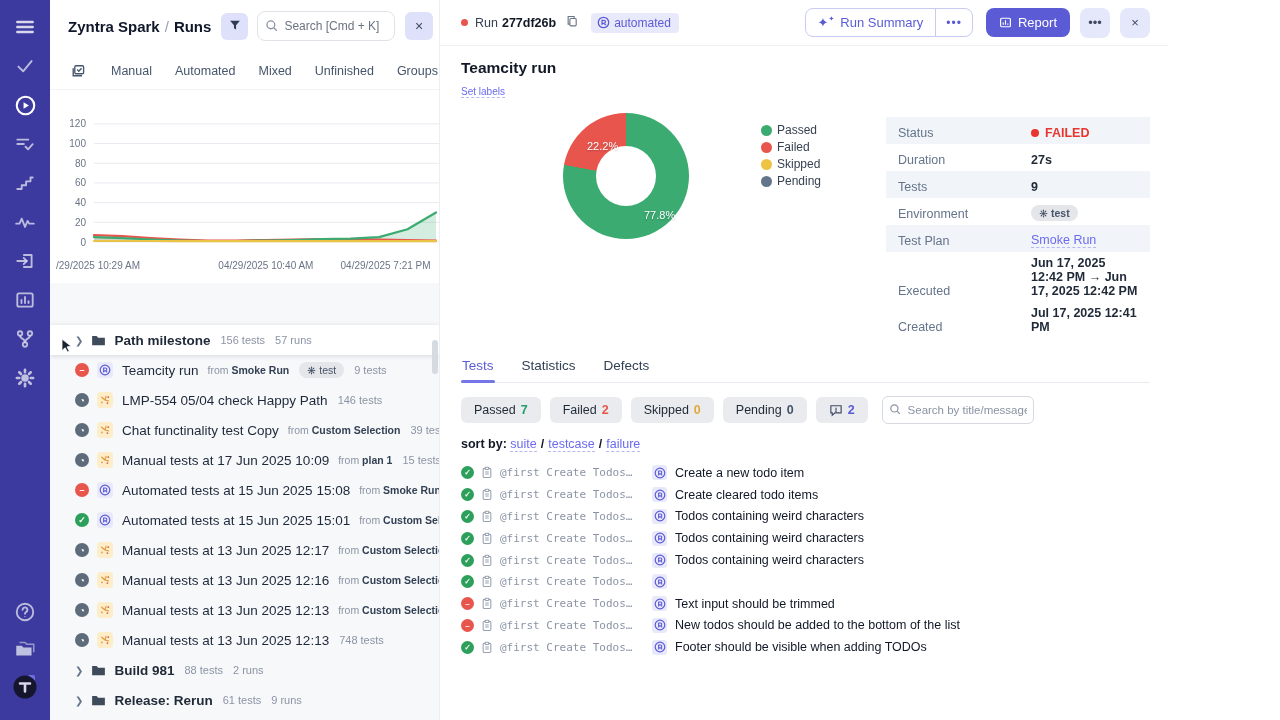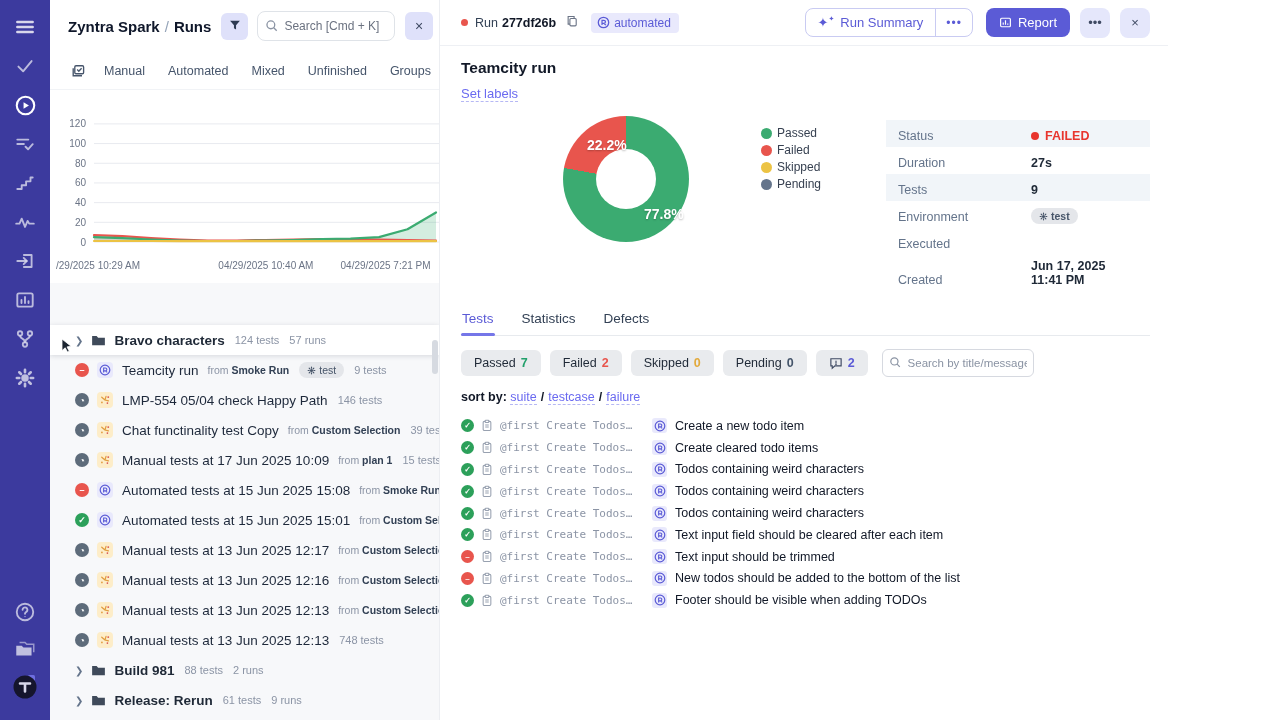--- a/index.html
+++ b/index.html
@@ -18,21 +18,21 @@
   .lp-top { background:#fff; }
   .lp-header { display:flex; align-items:center; padding:11px 4px 10px 18px; }
   .breadcrumb { font-size:15px; font-weight:bold; color:#0f172a; white-space:nowrap; }
   .breadcrumb .sep { color:#94a3b8; font-weight:normal; padding:0 5px; }
   .filter-btn { width:27px; height:27px; background:#dfe1fa; border:none; border-radius:6px; margin-left:10px; display:flex; align-items:center; justify-content:center; cursor:pointer; flex-shrink:0; }
   .lp-search { position:relative; margin-left:9px; width:146px; }
   .lp-search input { width:100%; height:30px; border:1px solid #dfe3e8; border-radius:8px; padding:0 8px 0 26px; font-size:12px; color:#334155; outline:none; background:#fff; font-family:"Liberation Sans",sans-serif; }
   .lp-search input::placeholder { color:#6b7280; }
   .lp-search svg { position:absolute; left:8px; top:8px; }
   .lp-close { width:28px; height:28px; background:#dfe1fa; border:none; border-radius:6px; margin-left:10px; margin-right:2px; font-size:14px; color:#3f4a63; cursor:pointer; flex-shrink:0; align-self:flex-start; margin-top:1px; }
-  .lp-tabs { display:flex; align-items:center; gap:18px; padding:12px 18px 10px 20px; border-bottom:1px solid #f1f3f6; }
+  .lp-tabs { display:flex; align-items:center; gap:25px; padding:12px 18px 10px 20px; border-bottom:1px solid #f1f3f6; }
   .lp-tab { font-size:12.5px; color:#46556b; cursor:pointer; background:none; border:none; font-family:"Liberation Sans",sans-serif; }
   .lp-chart { padding:4px 0 2px; }
   .lp-list { flex:1; padding-top:42px; overflow:hidden; }
   .run-row { display:flex; align-items:center; height:30px; padding-left:25px; white-space:nowrap; overflow:hidden; cursor:pointer; }
   .run-row.sticky { background:#fff; box-shadow:0 1px 5px rgba(15,23,42,.14); padding-left:25px; position:relative; }
   .row-chevron { color:#64748b; font-size:10px; margin-right:8px; }
   .row-name { font-size:13.5px; color:#1e293b; font-weight:500; margin-left:9px; }
   .folder-name { font-weight:bold; color:#1f2937; font-size:13.5px; margin-left:8px; }
   .row-meta { font-size:11px; color:#8b94a5; margin-left:10px; }
   .row-from { font-size:10.5px; color:#8b94a5; margin-left:9px; }
@@ -52,26 +52,26 @@
   .copy-btn { background:none; border:none; margin-left:7px; cursor:pointer; padding:2px; display:flex; }
   .auto-badge { display:inline-flex; align-items:center; gap:4px; background:#e9e9fc; border-radius:4px; padding:3px 8px 3px 6px; font-size:12px; color:#5b5bd6; margin-left:10px; font-weight:500; }
   .rh-spacer { flex:1; }
   .split-btn { display:flex; border:1px solid #c9cbf2; border-radius:8px; overflow:hidden; background:#fff; }
   .split-main { display:flex; align-items:center; gap:6px; border:none; background:none; padding:6px 12px; font-size:13px; color:#5b5bd6; cursor:pointer; font-family:"Liberation Sans",sans-serif; }
   .split-more { border:none; border-left:1px solid #c9cbf2; background:none; padding:0 10px; color:#5b5bd6; font-size:12px; letter-spacing:1px; cursor:pointer; }
   .report-btn { display:flex; align-items:center; gap:6px; background:#5b5bd6; color:#fff; border:none; border-radius:8px; padding:7px 13px; font-size:13px; margin-left:13px; cursor:pointer; font-family:"Liberation Sans",sans-serif; }
   .sq-btn { width:30px; height:30px; background:#e5e7fb; border:none; border-radius:8px; color:#3f4a63; font-size:13px; margin-left:10px; cursor:pointer; }
   .rp-body { padding:13px 18px 0 21px; overflow:hidden; }
   .run-title { font-size:15.5px; font-weight:bold; color:#111827; }
-  .set-labels { display:inline-block; font-size:13px; color:#6a6af0; border-bottom:1px dashed #b6b8f4; margin-top:9px; cursor:pointer; text-decoration:none; }
+  .set-labels { display:inline-block; font-size:10px; color:#6a6af0; border-bottom:1px dashed #b6b8f4; margin-top:9px; cursor:pointer; text-decoration:none; }
   .overview { display:flex; margin-top:12px; }
   .donut-zone { width:425px; flex-shrink:0; display:flex; padding-left:102px; }
   .donut { width:126px; height:126px; border-radius:50%; position:relative; flex-shrink:0; margin-top:2px; }
   .donut::after { content:""; position:absolute; left:33px; top:33px; width:60px; height:60px; border-radius:50%; background:#fff; }
-  .donut-label { position:absolute; font-size:14px; font-weight:bold; color:#fff; text-shadow:0 1px 2px rgba(0,0,0,.25); z-index:2; }
+  .donut-label { position:absolute; font-size:11px; font-weight:normal; color:#fff; text-shadow:0 1px 2px rgba(0,0,0,.25); z-index:2;margin-top:6px; }
   .legend { margin-left:72px; margin-top:12px; }
   .legend-item { display:flex; align-items:center; gap:5px; margin-bottom:3px; cursor:pointer; }
   .legend-dot { width:11px; height:11px; border-radius:50%; }
   .legend-label { font-size:12px; color:#374151; }
   .details { flex:1; min-width:0; margin-top:6px; }
   .detail-row { display:flex; align-items:flex-end; min-height:27px; padding:4px 12px; font-size:12.5px; }
   .detail-row.shaded { background:#f1f5f9; }
   .detail-label { width:133px; color:#64748b; flex-shrink:0; }
   .detail-value { color:#1f2937; font-weight:bold; font-size:12.5px; display:flex; align-items:center; gap:6px; }
   .detail-value.status { color:#e8352e; }
@@ -283,22 +283,22 @@
       </div>
     </div>
     <div class="lp-list" id="runs-list">
         <div class="run-row sticky">
           <span class="row-chevron">❯</span>
           <span style="display:flex">
             <svg width="15" height="13" viewBox="0 0 20 17">
               <path d="M1.5 2.5h6l2 2.3h9v10H1.5z" fill="#3f4a5a"></path>
             </svg>
           </span>
-          <span class="folder-name">Bravo characters</span>
-          <span class="row-meta">124 tests</span>
+          <span class="folder-name">Path milestone</span>
+          <span class="row-meta">156 tests</span>
           <span class="row-meta">57 runs</span>
         </div>
         <div class="run-row">
           <span class="status-dot" style="background:#e8554d">–</span>
           <span class="kind-icon" style="background:#e9e9fc">
             <svg width="12" height="12" viewBox="0 0 14 14" fill="none" stroke="#5b5bd6" stroke-width="1.4">
               <circle cx="7" cy="7" r="5.6"></circle>
               <path d="M5.4 9.8V4.6h2a1.7 1.7 0 010 3.4h-2m2.2 0l2 1.8" stroke-width="1.3"></path>
             </svg>
           </span>
@@ -559,26 +559,31 @@
               <span class="detail-value">
                 <span class="env-pill" style="margin-left:0">
                   <svg width="9" height="9" viewBox="0 0 20 20">
                     <path d="M10 2.6v2.2M10 15.2v2.2M2.6 10h2.2M15.2 10h2.2M4.8 4.8l1.6 1.6M13.6 13.6l1.6 1.6M15.2 4.8l-1.6 1.6M6.4 13.6l-1.6 1.6" stroke="#475569" stroke-width="2.6" stroke-linecap="round"></path>
                     <circle cx="10" cy="10" r="3.4" fill="#475569"></circle>
                   </svg>
                   <span>test</span>
                 </span>
               </span>
             </div>
+            <div class="detail-row shaded">
+              <span class="detail-label">Test Plan</span>
+              <a class="detail-link">Smoke Run</a>
+            </div>
             <div class="detail-row">
               <span class="detail-label">Executed</span>
+              <span class="detail-value">Jun 17, 2025 12:42 PM → Jun 17, 2025 12:42 PM</span>
             </div>
             <div class="detail-row">
               <span class="detail-label">Created</span>
-              <span class="detail-value">Jun 17, 2025 11:41 PM</span>
+              <span class="detail-value">Jul 17, 2025 12:41 PM</span>
             </div>
           </div>
       </div>
 
       <div class="rp-tabs" id="rp-tabs">
           <button class="rp-tab active">Tests</button>
           <button class="rp-tab">Statistics</button>
           <button class="rp-tab">Defects</button>
         </div>
 
@@ -717,21 +722,20 @@
                 <path d="M7 10h6M7 13.5h6"></path>
               </svg>
             </span>
             <span class="t-suite">@first Create Todos…</span>
             <span class="t-kind">
               <svg width="12" height="12" viewBox="0 0 14 14" fill="none" stroke="#5b5bd6" stroke-width="1.4">
                 <circle cx="7" cy="7" r="5.6"></circle>
                 <path d="M5.4 9.8V4.6h2a1.7 1.7 0 010 3.4h-2m2.2 0l2 1.8" stroke-width="1.3"></path>
               </svg>
             </span>
-            <span class="t-title">Text input field should be cleared after each item</span>
           </div>
           <div class="test-row">
             <span class="t-status" style="background:#e8554d">–</span>
             <span class="t-clip">
               <svg width="12" height="13" viewBox="0 0 20 22" fill="none" stroke="#98a1b0" stroke-width="1.8">
                 <rect x="3.5" y="4" width="13" height="15.5" rx="2"></rect>
                 <rect x="7" y="2" width="6" height="4" rx="1" fill="#fff"></rect>
                 <path d="M7 10h6M7 13.5h6"></path>
               </svg>
             </span>

